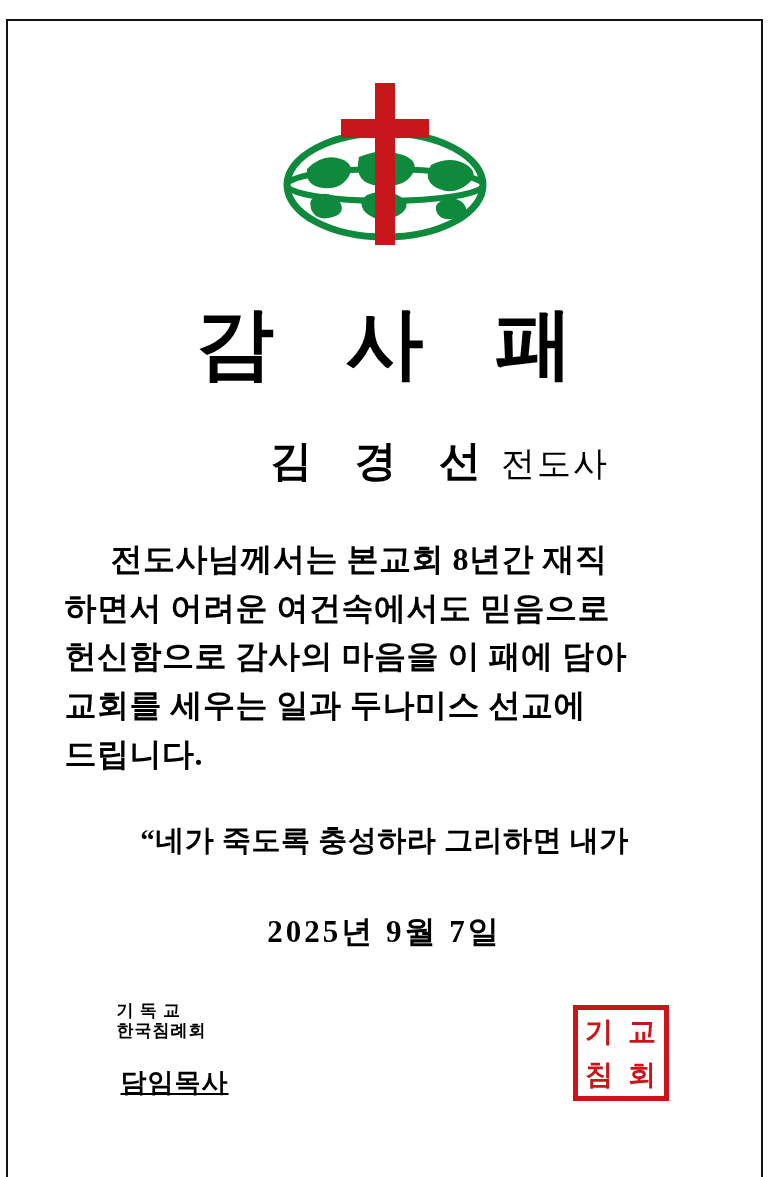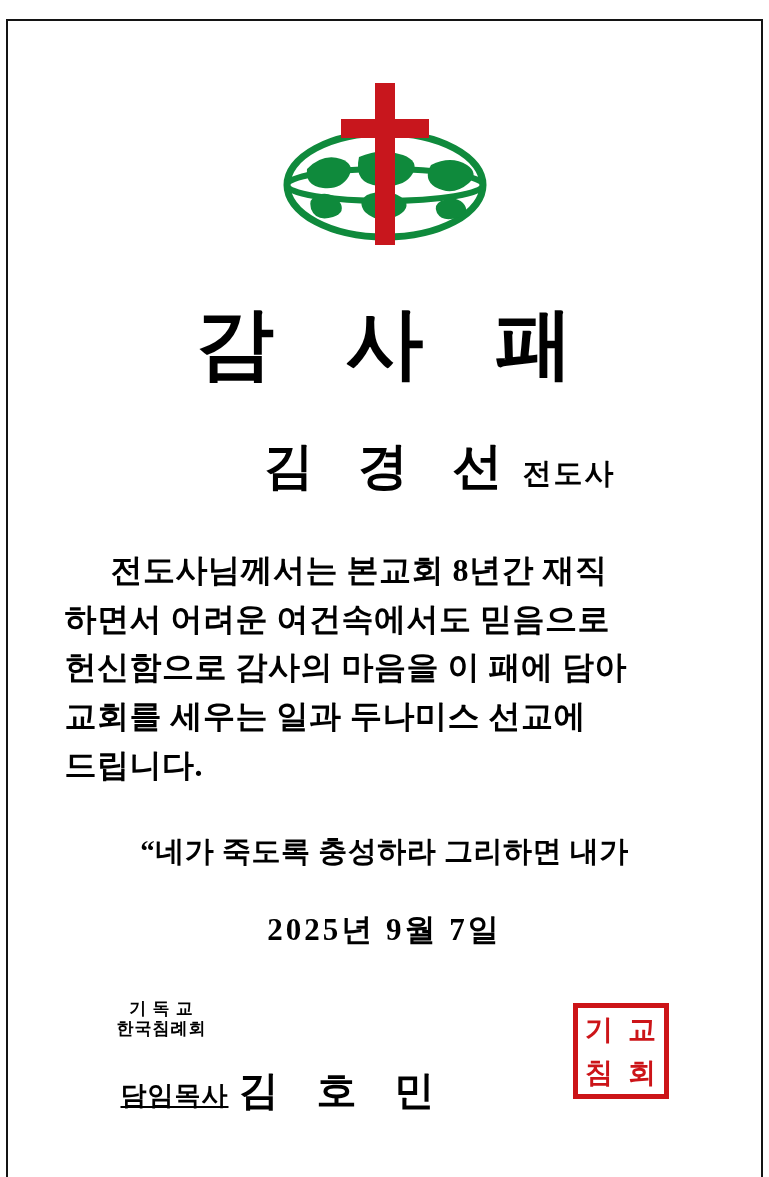--- a/index.html
+++ b/index.html
@@ -56,27 +56,27 @@
   
   .honoree-row {
     margin-top: 50px;
     width: 100%;
     text-align: center;
     padding-left: 110px;
     box-sizing: border-box;
     white-space: nowrap;
   }
   .honoree-name {
-    font-size: 50px;
+    font-size: 42px;
     font-weight: bold;
     letter-spacing: 16px;
   }
   .honoree-role {
-    font-size: 29px;
-    font-weight: bold;
+    font-size: 34px;
+    font-weight: normal;
     letter-spacing: 2px;
     margin-left: 4px;
   }
 
   
   .body-text {
     margin-top: 46px;
     width: 640px;
     font-size: 32px;
     font-weight: bold;
@@ -92,21 +92,21 @@
     width: 620px;
     text-align: center;
     font-size: 29px;
     font-weight: bold;
     line-height: 1.55;
     letter-spacing: 0.5px;
   }
 
   
   .date {
-    margin-top: 35px;
+    margin-top: 48px;
     font-size: 31px;
     font-weight: bold;
     letter-spacing: 3px;
     text-align: left;
   }
 
   
   .signature {
     margin-top: 44px;
     width: 640px;
@@ -120,21 +120,20 @@
     display: flex;
     align-items: flex-end;
     white-space: nowrap;
   }
   .denom {
     display: inline-block;
     font-size: 17px;
     font-weight: bold;
     line-height: 1.15;
     letter-spacing: 1px;
-    text-align: center;
     margin-right: 12px;
     padding-bottom: 6px;
   }
   .church-name {
     font-size: 42px;
     font-weight: bold;
     letter-spacing: 16px;
     font-family: "DejaVu Serif", serif;
   }
   .sig-line2 {
@@ -239,21 +238,20 @@
 
   <div class="signature">
     <div class="sig-line1">
       <span class="denom">
         <span>기 독 교</span><br>
         <span>한국침례회</span>
       </span>
     </div>
     <div class="sig-line2">
       <span class="pastor-title">담임목사</span>
-      <span class="pastor-name">김 호 민</span>
     </div>
 
     <div class="seal">
       <span>기</span>
       <span>교</span>
       <span>침</span>
       <span>회</span>
     </div>
   </div>
 

